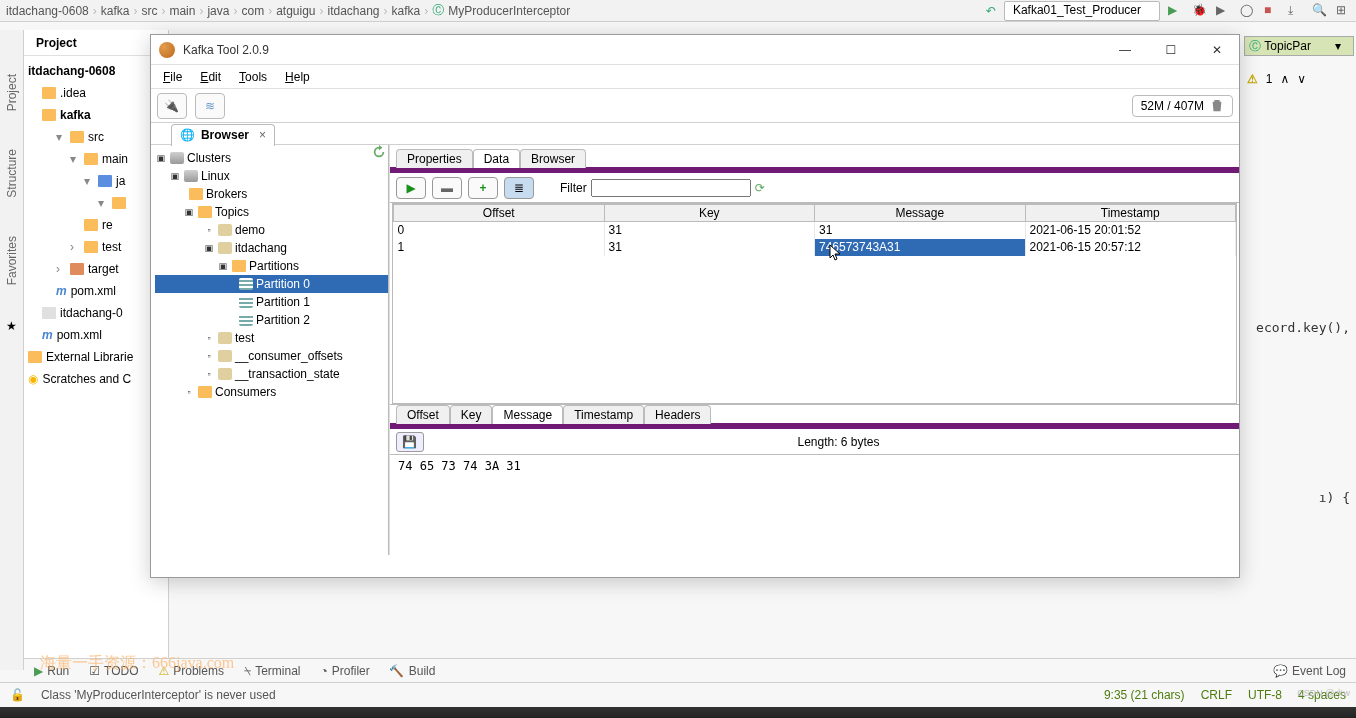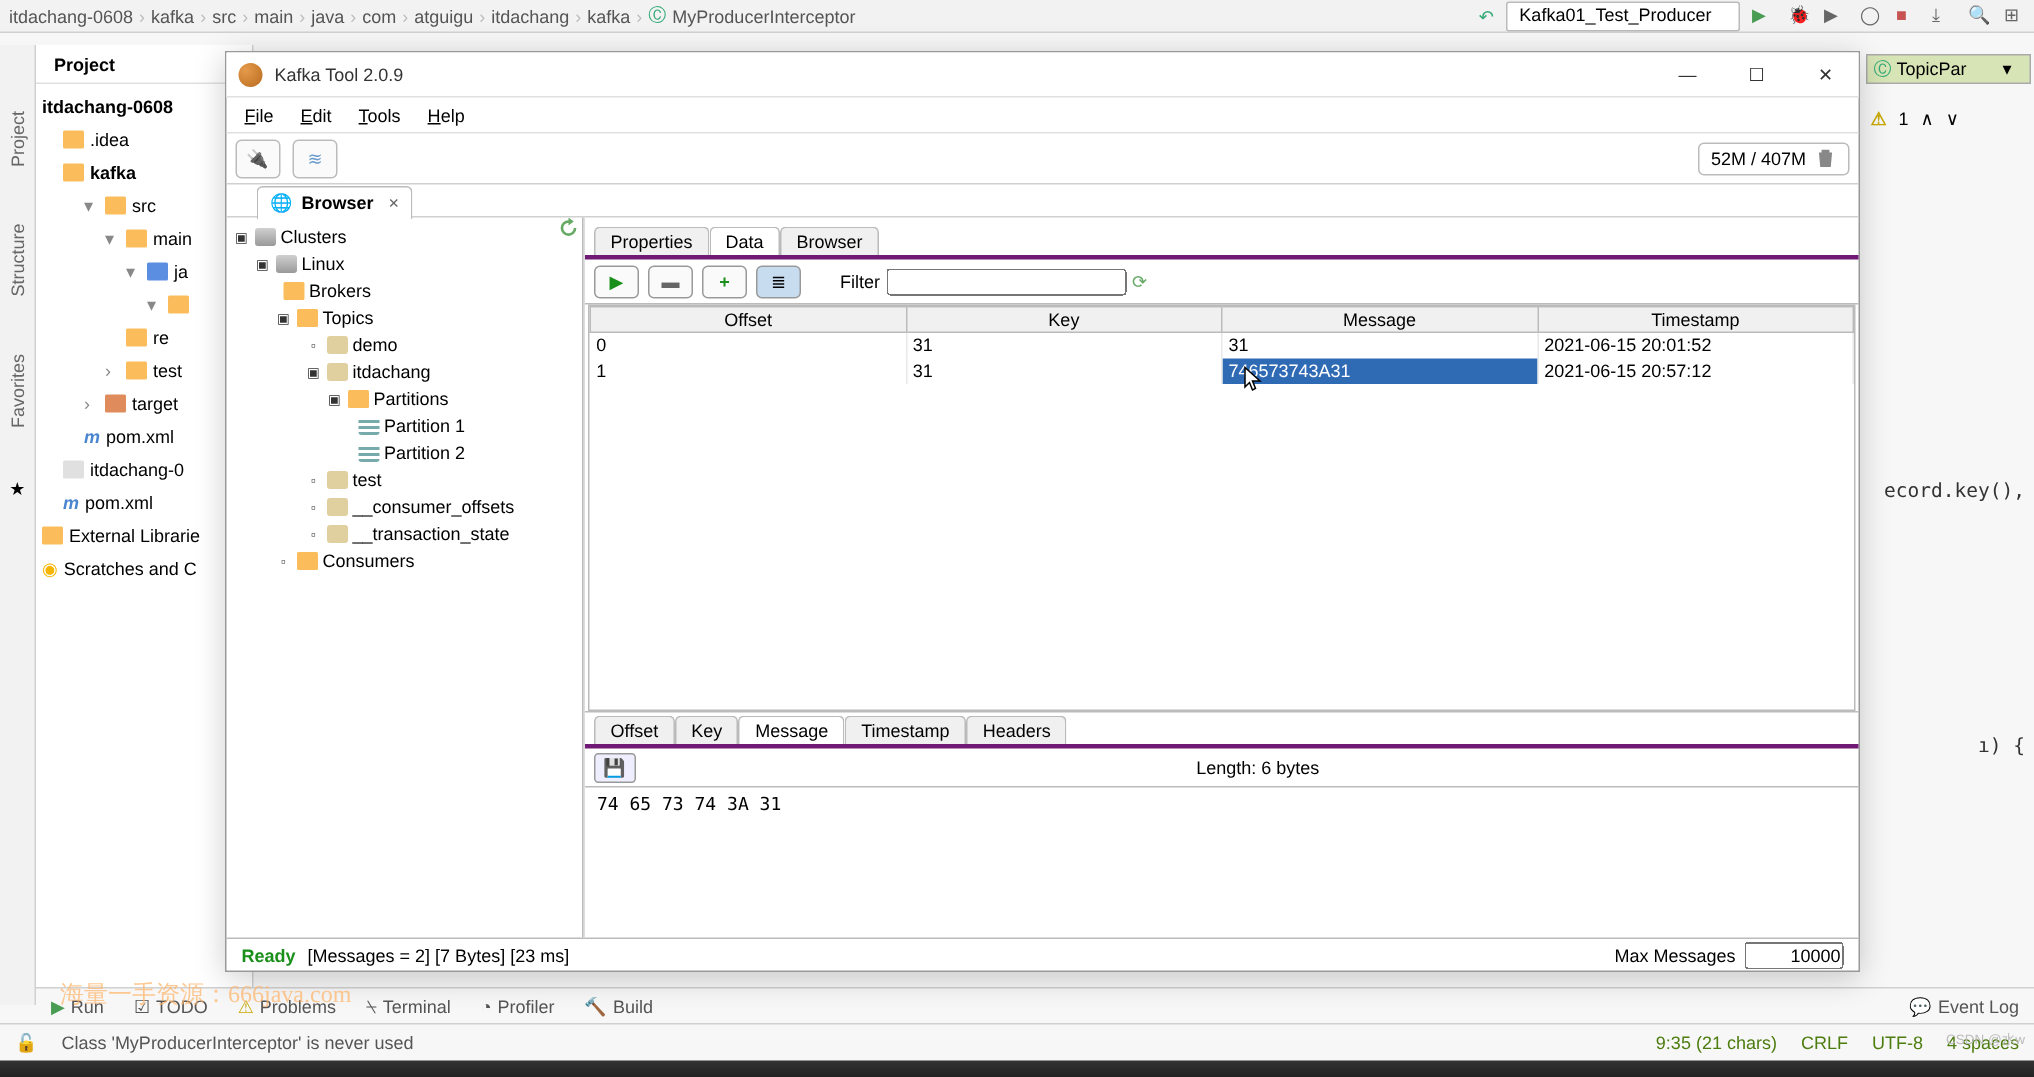--- a/index.html
+++ b/index.html
@@ -32,21 +32,21 @@
 .m-ico { color: #4a86cf; font-weight: bold; font-style: italic; }
 
 .right-edge-tab { position: absolute; top: 36px; right: 2px; width: 110px; height: 20px; background: #d7e4b5; border: 1px solid #aaa; display: flex; align-items: center; padding: 0 4px; }
 .right-edge-down { width: 14px; }
 .code-fragment { position: absolute; right: 6px; top: 320px; font-family: "Consolas", monospace; font-size: 13px; color: #333; }
 .code-fragment2 { position: absolute; right: 6px; top: 490px; font-family: "Consolas", monospace; font-size: 13px; color: #333; }
 .warn-badge { position: absolute; top: 72px; right: 50px; display: flex; align-items: center; gap: 8px; }
 .warn-badge .w { color: #c8a800; font-weight: bold; }
 
 
-.kafka-window { position: absolute; top: 34px; left: 150px; width: 1090px; height: 614px; background: #fff; border: 1px solid #999; box-shadow: 0 4px 20px rgba(0,0,0,.2); }
+.kafka-window { position: absolute; top: 34px; left: 150px; width: 1090px; height: 544px; background: #fff; border: 1px solid #999; box-shadow: 0 4px 20px rgba(0,0,0,.2); }
 .kafka-title { height: 30px; display: flex; align-items: center; padding: 0 8px; background: #fff; border-bottom: 1px solid #e0e0e0; }
 .kafka-title .logo { width: 16px; height: 16px; background: radial-gradient(circle at 30% 30%, #e59b4b, #b96b1f); border-radius: 50%; margin-right: 8px; }
 .kafka-title .ttl { color: #333; }
 .kafka-title .controls { margin-left: auto; display: flex; align-items: center; gap: 18px; }
 .kafka-title .controls span { width: 28px; text-align: center; color: #333; font-size: 12px; }
 
 .kafka-menu { height: 24px; display: flex; align-items: center; gap: 2px; padding: 0 4px; border-bottom: 1px solid #e0e0e0; }
 .kafka-menu span { padding: 2px 8px; }
 .kafka-menu span u { text-decoration: underline; }
 
@@ -65,21 +65,21 @@
 .ktree-node { display: flex; align-items: center; height: 18px; gap: 3px; white-space: nowrap; }
 .ktree-node .tw { width: 12px; text-align: center; color: #333; font-size: 9px; }
 .ktree-node .ico { width: 14px; height: 12px; }
 .host-ico { background: linear-gradient(#d0d0d0,#999); border-radius: 2px; }
 .book-ico { background: #e0d0a0; border-radius: 2px; }
 .part-ico { background: repeating-linear-gradient(0deg,#7aa,#7aa 2px,#fff 2px,#fff 4px); border-radius: 2px; }
 .ktree-node.selected { background: #2f6ab5; color: #fff; }
 .ktree-node.selected .lbl { background: #2f6ab5; }
 
 .kafka-main { flex: 1; display: flex; flex-direction: column; border-left: 1px solid #ddd; }
-.tabs-row { display: flex; height: 24px; align-items: center; padding-left: 6px; border-bottom: 3px solid #701a75; gap: 0; margin-top: 4px; }
+.tabs-row { display: flex; height: 24px; align-items: flex-end; padding-left: 6px; border-bottom: 6px solid #701a75; gap: 0; margin-top: 4px; }
 .tab { border: 1px solid #bbb; border-bottom: none; background: #f0f0f0; padding: 2px 10px; border-radius: 4px 4px 0 0; position: relative; top: 1px; }
 .tab.active { background: #fff; }
 
 .data-toolbar { height: 30px; display: flex; align-items: center; padding: 0 6px; gap: 6px; border-bottom: 1px solid #bbb; }
 .dt-btn { width: 30px; height: 22px; border: 1px solid #999; border-radius: 4px; display: flex; align-items: center; justify-content: center; background: #fafafa; }
 .play { color: #1a8f1a; }
 .plus { color: #1a8f1a; font-weight: bold; }
 .dash { color: #666; }
 .filter-area { margin-left: 20px; display: flex; align-items: center; gap: 4px; }
 .filter-area input { width: 160px; height: 18px; }
@@ -365,20 +365,24 @@
         </div>
       <div class="ktree-node" style="padding-left:48px">
           <span class="tw">▣</span>
           <span class="ico book-ico"></span>
           <span class="lbl">itdachang</span>
         </div>
       <div class="ktree-node" style="padding-left:62px">
           <span class="tw">▣</span>
           <span class="ico folder-ico"></span>
           <span class="lbl">Partitions</span>
+        </div>
+      <div class="ktree-node selected" style="padding-left:84px">
+          <span class="ico part-ico"></span>
+          <span class="lbl">Partition 0</span>
         </div>
       <div class="ktree-node" style="padding-left:84px">
           <span class="ico part-ico"></span>
           <span class="lbl">Partition 1</span>
         </div>
       <div class="ktree-node" style="padding-left:84px">
           <span class="ico part-ico"></span>
           <span class="lbl">Partition 2</span>
         </div>
       <div class="ktree-node" style="padding-left:48px">
@@ -460,21 +464,13 @@
         </div>
         <div class="detail-toolbar">
           <div class="save-btn">💾</div>
           <span style="margin:0 auto">Length: 6 bytes</span>
         </div>
         <div class="detail-hex">74 65 73 74 3A 31</div>
       </div>
     </div>
   </div>
 
-  <div class="kafka-status">
-    <span class="ready">Ready</span>
-    <span>[Messages = 2]  [7 Bytes]  [23 ms]</span>
-    <div class="right">
-      <span>Max Messages</span>
-      <input type="text" value="10000" style="">
-    </div>
-  </div>
 </div>
 
 </body></html>

